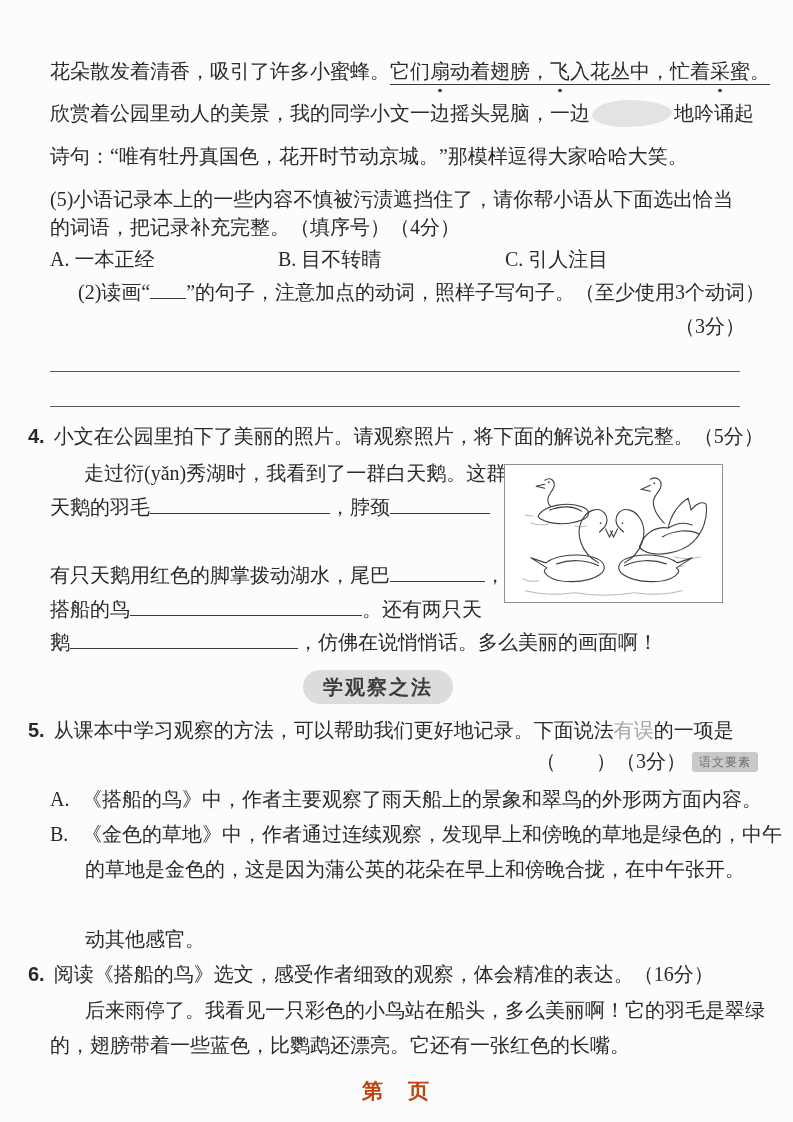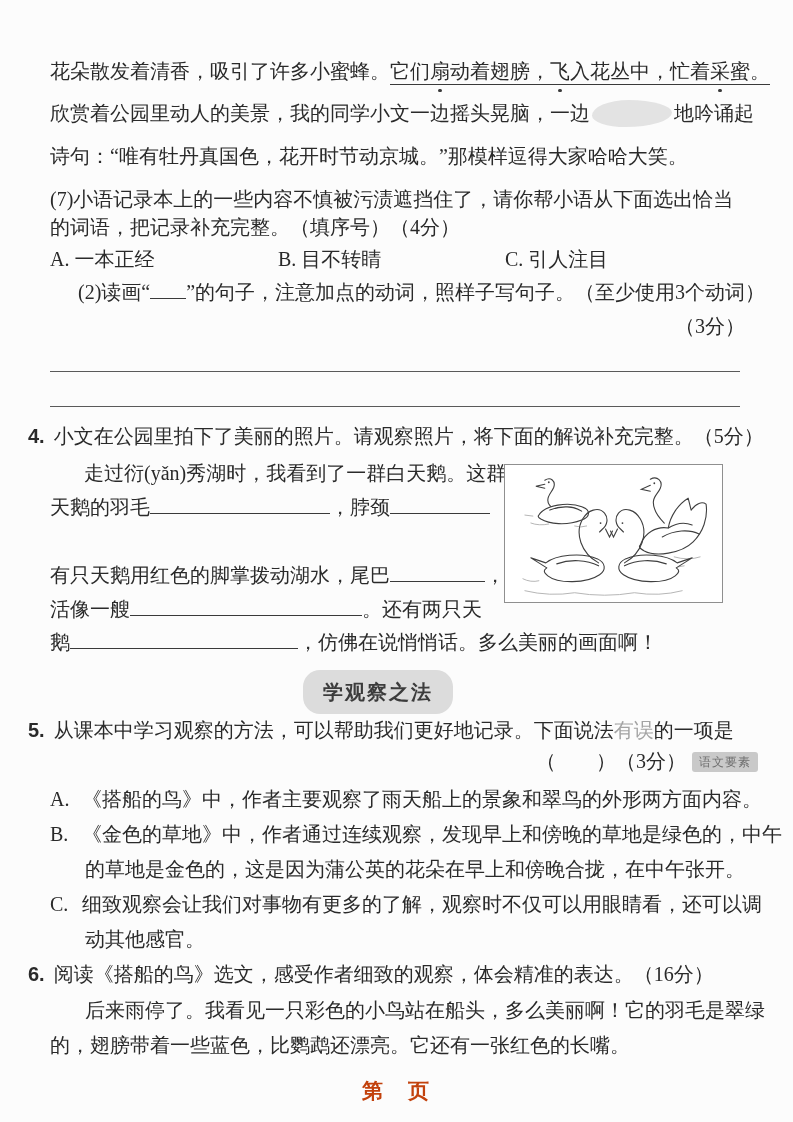--- a/index.html
+++ b/index.html
@@ -23,21 +23,21 @@
   .blank { display:inline-block; border-bottom:1.2px solid #3a3a3a; height:19px; vertical-align:baseline; }
   .stain {
     display:inline-block; width:80px; height:27px; background:#e3e3e3;
     border-radius:46% 54% 58% 42% / 58% 46% 54% 42%;
     vertical-align:-7px; margin:0 2px;
   }
   .muted { color:#a3a3a3; }
   .spread { letter-spacing:2.5px; }
   .rule { position:absolute; left:50px; width:690px; border-top:1.2px solid #5a5a5a; height:0; }
   .pill {
-    position:absolute; left:303px; top:670px; width:150px; height:44px;
+    position:absolute; left:303px; top:670px; width:150px; height:34px;
     background:#dcdcdc; border-radius:17px;
     display:flex; align-items:center; justify-content:center;
     font-family:"Liberation Sans","DejaVu Sans",sans-serif;
     font-size:20px; font-weight:600; color:#3c3c3c; letter-spacing:2px;
   }
   .ansrow { position:absolute; right:35px; top:748px; display:flex; align-items:center; gap:6px; font-size:20px; }
   .tag {
     display:inline-block; background:#c9c9c9; color:#6f6f6f;
     font-family:"Liberation Sans","DejaVu Sans",sans-serif;
     font-size:12px; line-height:1; padding:4px 7px; border-radius:3px; letter-spacing:1px;
@@ -65,21 +65,21 @@
   <div class="line" style="left:50px; top:100px;">
     <span>欣赏着公园里动人的美景，我的同学小文一边摇头晃脑，一边</span><span class="stain"></span><span>地吟诵起</span>
   </div>
 
   <div class="line" style="left:50px; top:58px;">
     <span>花朵散发着清香，吸引了许多小蜜蜂。</span><span class="u"><span>它们</span><span class="dot">扇</span><span>动着翅膀，</span><span class="dot">飞</span><span>入花丛中，忙着</span><span class="dot">采</span><span>蜜。</span></span>
   </div>
 
   <div class="line" style="left:50px; top:143px;">诗句：“唯有牡丹真国色，花开时节动京城。”那模样逗得大家哈哈大笑。</div>
 
-  <div class="line" style="left:50px; top:186px;">(7)小语记录本上的一些内容不慎被污渍遮挡住了，请你帮小语从下面选出恰当</div>
+  <div class="line" style="left:50px; top:186px;">(5)小语记录本上的一些内容不慎被污渍遮挡住了，请你帮小语从下面选出恰当</div>
   <div class="line" style="left:50px; top:214px;">的词语，把记录补充完整。（填序号）（4分）</div>
 
   <div class="line" style="left:50px; top:246px;">
     <span>A.</span>&nbsp;<span>一本正经</span>
   </div>
   <div class="line" style="left:278px; top:246px;">
     <span>B.</span>&nbsp;<span>目不转睛</span>
   </div>
   <div class="line" style="left:505px; top:246px;">
     <span>C.</span>&nbsp;<span>引人注目</span>
@@ -98,21 +98,21 @@
   </div>
 
   <div class="line" style="left:84px; top:460px;">走过衍(yǎn)秀湖时，我看到了一群白天鹅。这群</div>
   <div class="line" style="left:50px; top:494px;">
     <span>天鹅的羽毛</span><span class="blank" style="width:180px;"></span><span>，脖颈</span><span class="blank" style="width:100px;"></span>
   </div>
   <div class="line" style="left:50px; top:562px;">
     <span>有只天鹅用红色的脚掌拨动湖水，尾巴</span><span class="blank" style="width:95px;"></span><span>，</span>
   </div>
   <div class="line" style="left:50px; top:596px;">
-    <span>活像一艘</span><span class="blank" style="width:232px;"></span><span>。还有两只天</span>
+    <span>搭船的鸟</span><span class="blank" style="width:232px;"></span><span>。还有两只天</span>
   </div>
   <div class="line" style="left:50px; top:629px;">
     <span>鹅</span><span class="blank" style="width:228px;"></span><span>，仿佛在说悄悄话。</span><span>多么美丽的画面啊！</span>
   </div>
 
   <div class="img-box">
     <svg viewBox="0 0 218 137">
 
       <path class="swl" d="M40,19 l-9,2 9,2"></path>
       <path class="swl" d="M40,15 c6,-4 11,1 9,7 c-2,5 -6,8 -6,13 c0,4 3,7 7,10"></path>
@@ -154,23 +154,20 @@
       <span class="tag">语文要素</span>
   </div>
 
   <div class="line" style="left:50px; top:786px;">
     <span class="optl">A.</span><span>《搭船的鸟》中，作者主要观察了雨天船上的景象和翠鸟的外形两方面内容。</span>
   </div>
   <div class="line" style="left:85px; top:856px;">的草地是金色的，这是因为蒲公英的花朵在早上和傍晚合拢，在中午张开。</div>
   <div class="line" style="left:50px; top:821px;">
     <span class="optl">B.</span><span>《金色的草地》中，作者通过连续观察，发现早上和傍晚的草地是绿色的，中午</span>
   </div>
-  <div class="line" style="left:50px; top:891px;">
-    <span class="optl">C.</span><span>细致观察会让我们对事物有更多的了解，观察时不仅可以用眼睛看，还可以调</span>
-  </div>
   <div class="line" style="left:85px; top:926px;">动其他感官。</div>
 
   <div class="line" style="left:28px; top:961px;">
     <span class="qnum">6.</span><span>阅读《搭船的鸟》选文，感受作者细致的观察，体会精准的表达。（16分）</span>
   </div>
   <div class="line" style="left:85px; top:997px;font-family:Liberation Serif, serif;">后来雨停了。我看见一只彩色的小鸟站在船头，多么美丽啊！它的羽毛是翠绿</div>
   <div class="line" style="left:50px; top:1032px;">的，翅膀带着一些蓝色，比鹦鹉还漂亮。它还有一张红色的长嘴。</div>
 
   <div class="footer">第　页</div>
 

